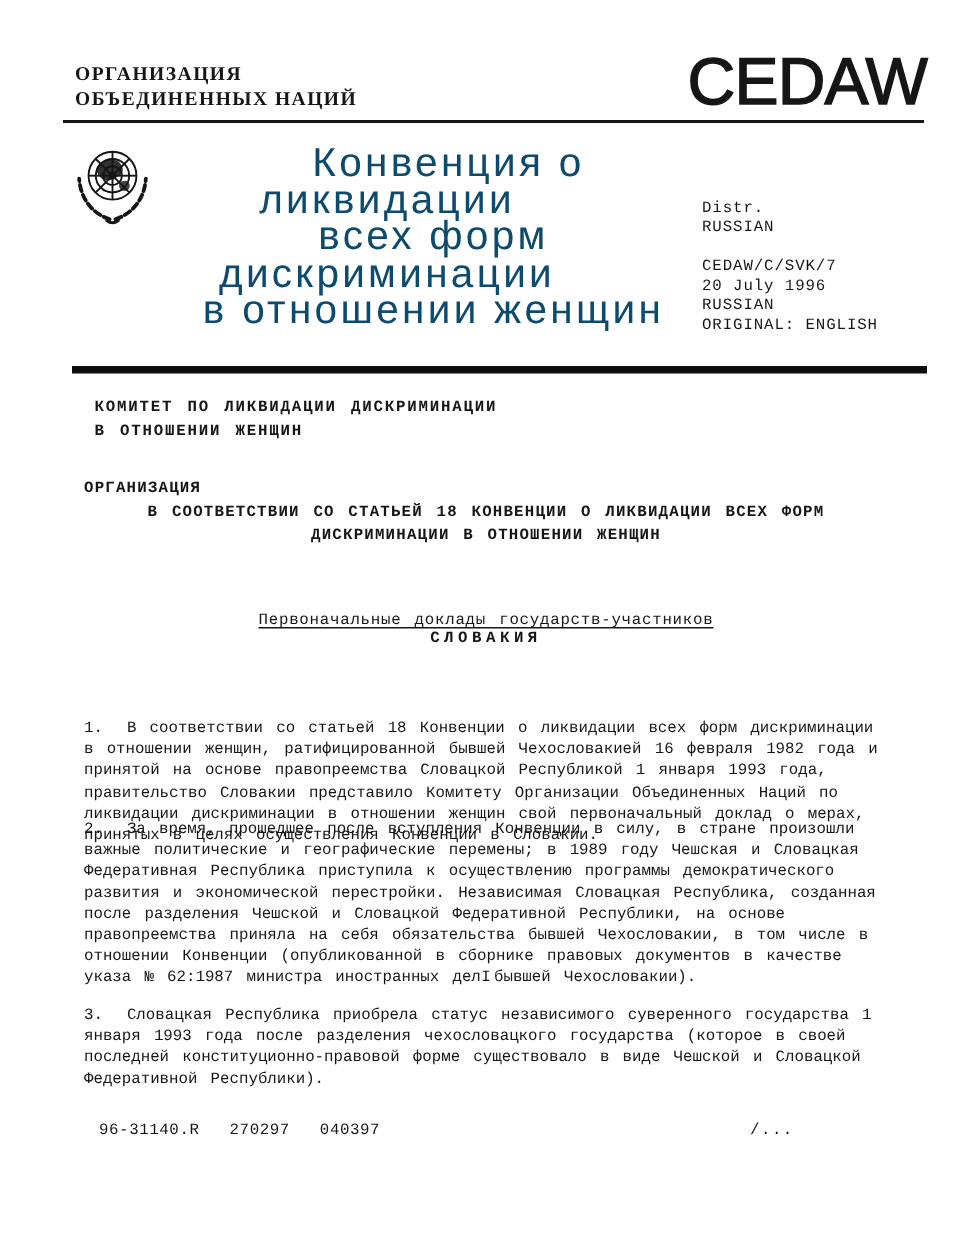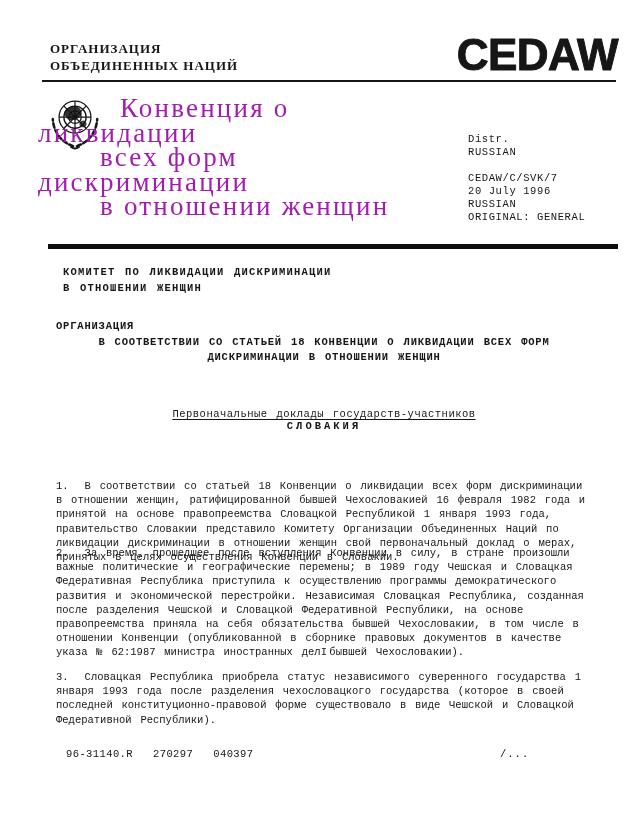--- a/index.html
+++ b/index.html
@@ -10,31 +10,31 @@
   }
   
   .org-block{
     position:absolute;left:50px;top:41px;
     font-family:"Liberation Serif","DejaVu Serif",serif;
     font-weight:bold;font-size:13px;line-height:16.5px;letter-spacing:1px;
   }
   .cedaw{
     position:absolute;right:22px;top:33px;
     font-family:"Liberation Sans","DejaVu Sans",sans-serif;
-    font-weight:bold;font-size:44px;line-height:1;letter-spacing:-.5px;margin-left:44px;
+    font-weight:normal;font-size:44px;line-height:1;letter-spacing:-.5px;margin-left:44px;
     -webkit-text-stroke:1px #161616;
   }
   .rule-thin{position:absolute;left:42px;top:80px;width:574px;height:2px;background:#161616;}
   .rule-thick{position:absolute;left:48px;top:244px;width:570px;height:5px;background:#0d0d0d;}
   
   .emblem{position:absolute;left:44px;top:92px;width:62px;height:58px;}
   .doc-title{
     position:absolute;left:38px;top:96px;width:440px;
-    font-family:Liberation Serif, serif;
-    font-size:27px;line-height:24.5px;letter-spacing:2.2px;color:#a21caf;
+    font-family:Liberation Sans, sans-serif;
+    font-size:27px;line-height:24.5px;letter-spacing:2.2px;color:#0c4a6e;text-align:center;
   }
   .doc-title .t0{margin-left:82px;}
   .doc-title .t2{margin-left:62px;}
   .doc-title .t4{margin-left:62px;}
   .meta{position:absolute;left:468px;top:133px;font-size:10.5px;line-height:13px;letter-spacing:.6px;}
   .meta .gap{margin-top:13px;}
   
   .committee{position:absolute;left:63px;top:264px;font-weight:bold;font-size:10.5px;line-height:16px;letter-spacing:1.2px;word-spacing:2px;}
   .col{position:absolute;left:56px;width:536px;}
   .hblock{top:319px;font-weight:bold;font-size:10.5px;line-height:15.5px;letter-spacing:.8px;word-spacing:2px;}
@@ -97,21 +97,21 @@
     <div class="t3">дискриминации</div>
     <div class="t4">в отношении женщин</div>
   </div>
 
   <div class="meta">
     <div>Distr.</div>
     <div>RUSSIAN</div>
     <div class="gap">CEDAW/C/SVK/7</div>
     <div>20 July 1996</div>
     <div>RUSSIAN</div>
-    <div>ORIGINAL: GENERAL</div>
+    <div>ORIGINAL: ENGLISH</div>
   </div>
 
   <div class="rule-thick"></div>
 
   <div class="committee">
     <div>КОМИТЕТ ПО ЛИКВИДАЦИИ ДИСКРИМИНАЦИИ</div>
     <div>В ОТНОШЕНИИ ЖЕНЩИН</div>
   </div>
 
   <div class="col hblock">

